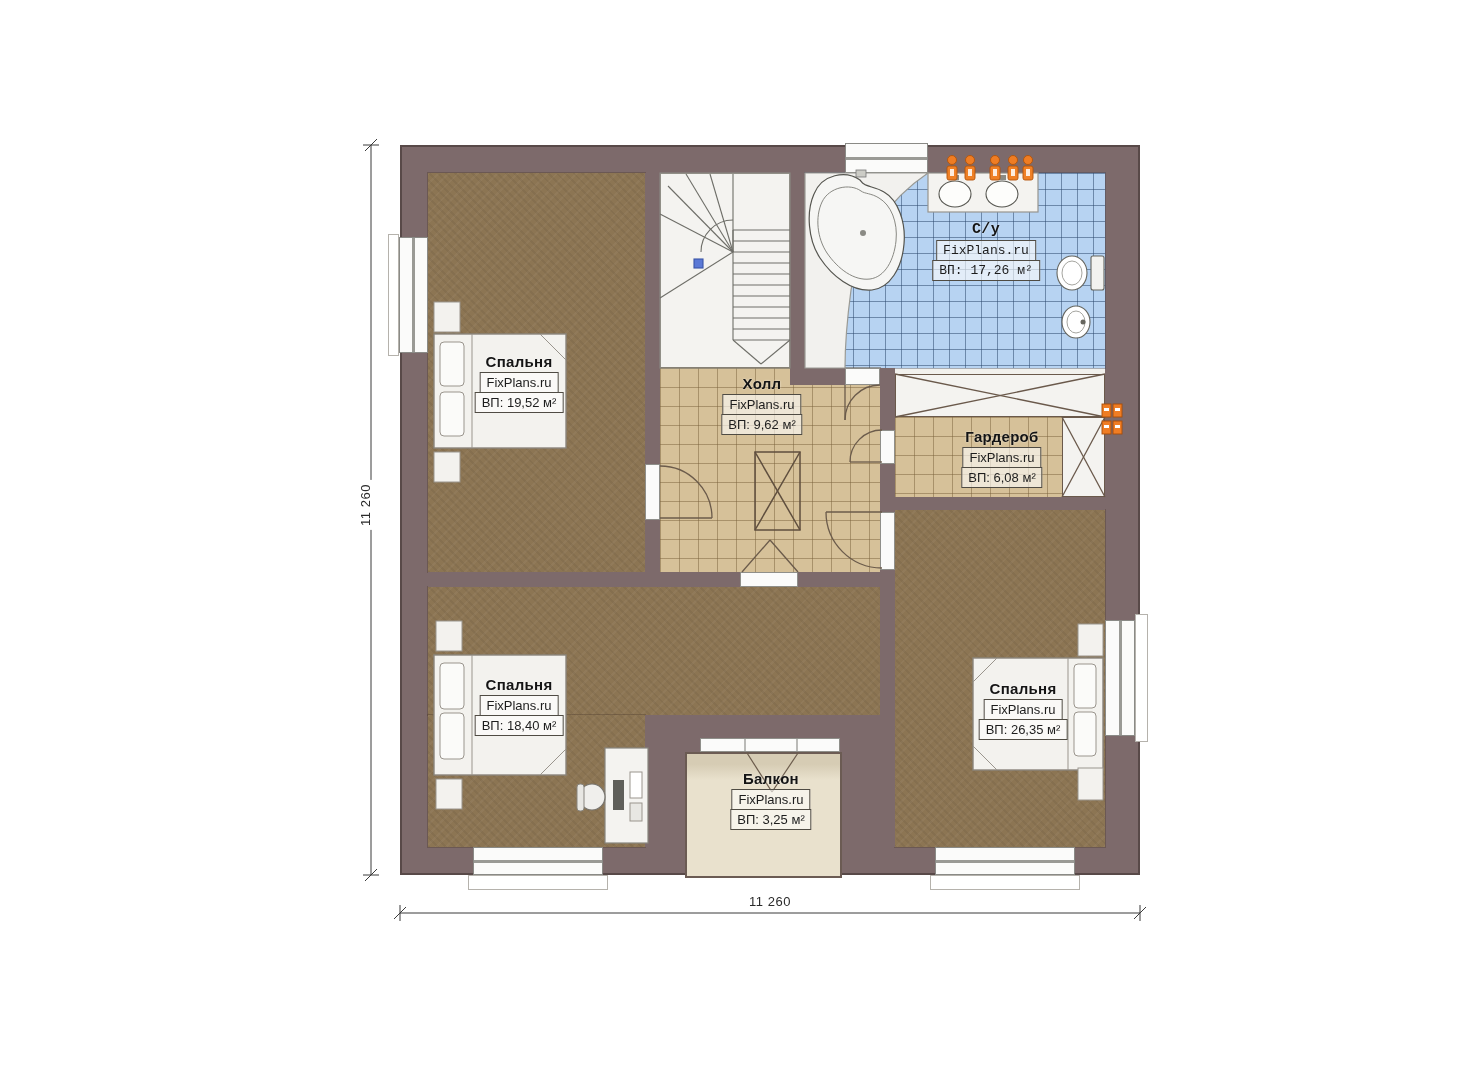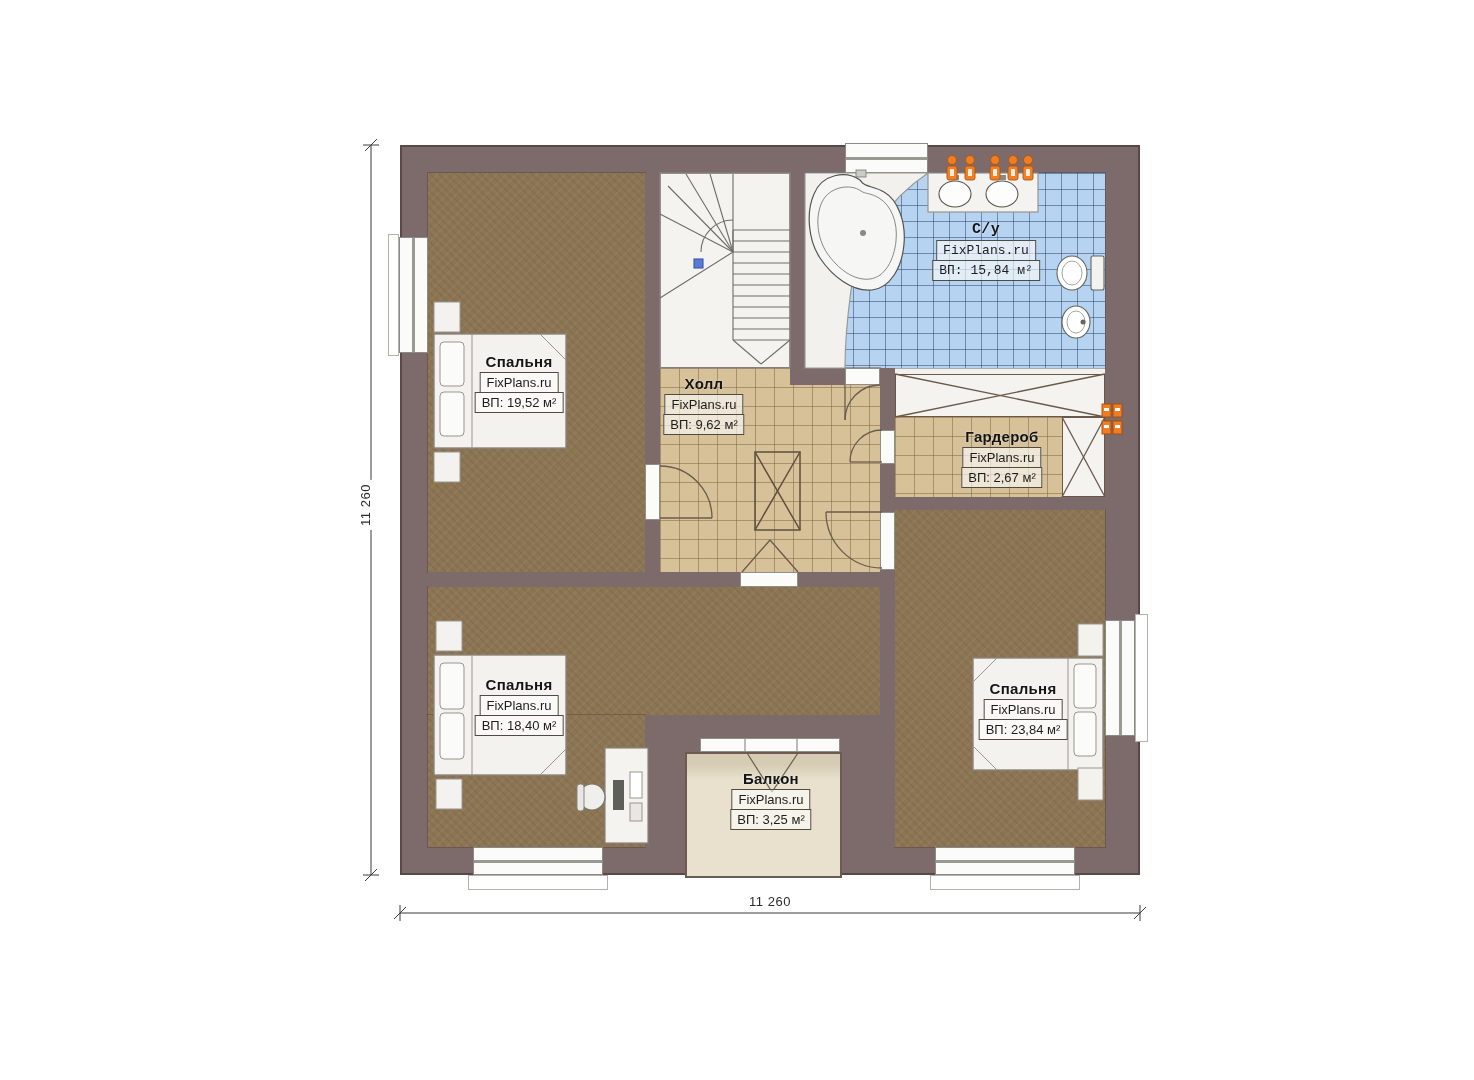--- a/index.html
+++ b/index.html
@@ -307,45 +307,45 @@
 
 <div class="room-label" style="left:519px;top:353px;">
   <div class="room-name">Спальня</div>
   <div class="label-box">FixPlans.ru</div>
   <div class="label-box">ВП: 19,52 м²</div>
 </div>
 
 <div class="room-label" style="left:986px;top:221px;font-family:Liberation Mono, monospace;">
   <div class="room-name">С/у</div>
   <div class="label-box">FixPlans.ru</div>
-  <div class="label-box">ВП: 15,84 м²</div>
-</div>
-
-<div class="room-label" style="left:704px;top:375px;">
+  <div class="label-box">ВП: 17,26 м²</div>
+</div>
+
+<div class="room-label" style="left:762px;top:375px;">
   <div class="room-name">Холл</div>
   <div class="label-box">FixPlans.ru</div>
   <div class="label-box">ВП: 9,62 м²</div>
 </div>
 
 <div class="room-label" style="left:1002px;top:428px;">
   <div class="room-name">Гардероб</div>
   <div class="label-box">FixPlans.ru</div>
-  <div class="label-box">ВП: 2,67 м²</div>
+  <div class="label-box">ВП: 6,08 м²</div>
 </div>
 
 <div class="room-label" style="left:519px;top:676px;">
   <div class="room-name">Спальня</div>
   <div class="label-box">FixPlans.ru</div>
   <div class="label-box">ВП: 18,40 м²</div>
 </div>
 
 <div class="room-label" style="left:1023px;top:680px;">
   <div class="room-name">Спальня</div>
   <div class="label-box">FixPlans.ru</div>
-  <div class="label-box">ВП: 23,84 м²</div>
+  <div class="label-box">ВП: 26,35 м²</div>
 </div>
 
 <div class="room-label" style="left:771px;top:770px;">
   <div class="room-name">Балкон</div>
   <div class="label-box">FixPlans.ru</div>
   <div class="label-box">ВП: 3,25 м²</div>
 </div>
 
 <div class="dim-label" style="left:770px;top:894px;transform:translateX(-50%);">11 260</div>
 <div class="dim-label" style="left:365px;top:505px;transform:translate(-50%,-50%) rotate(-90deg);">11 260</div>

